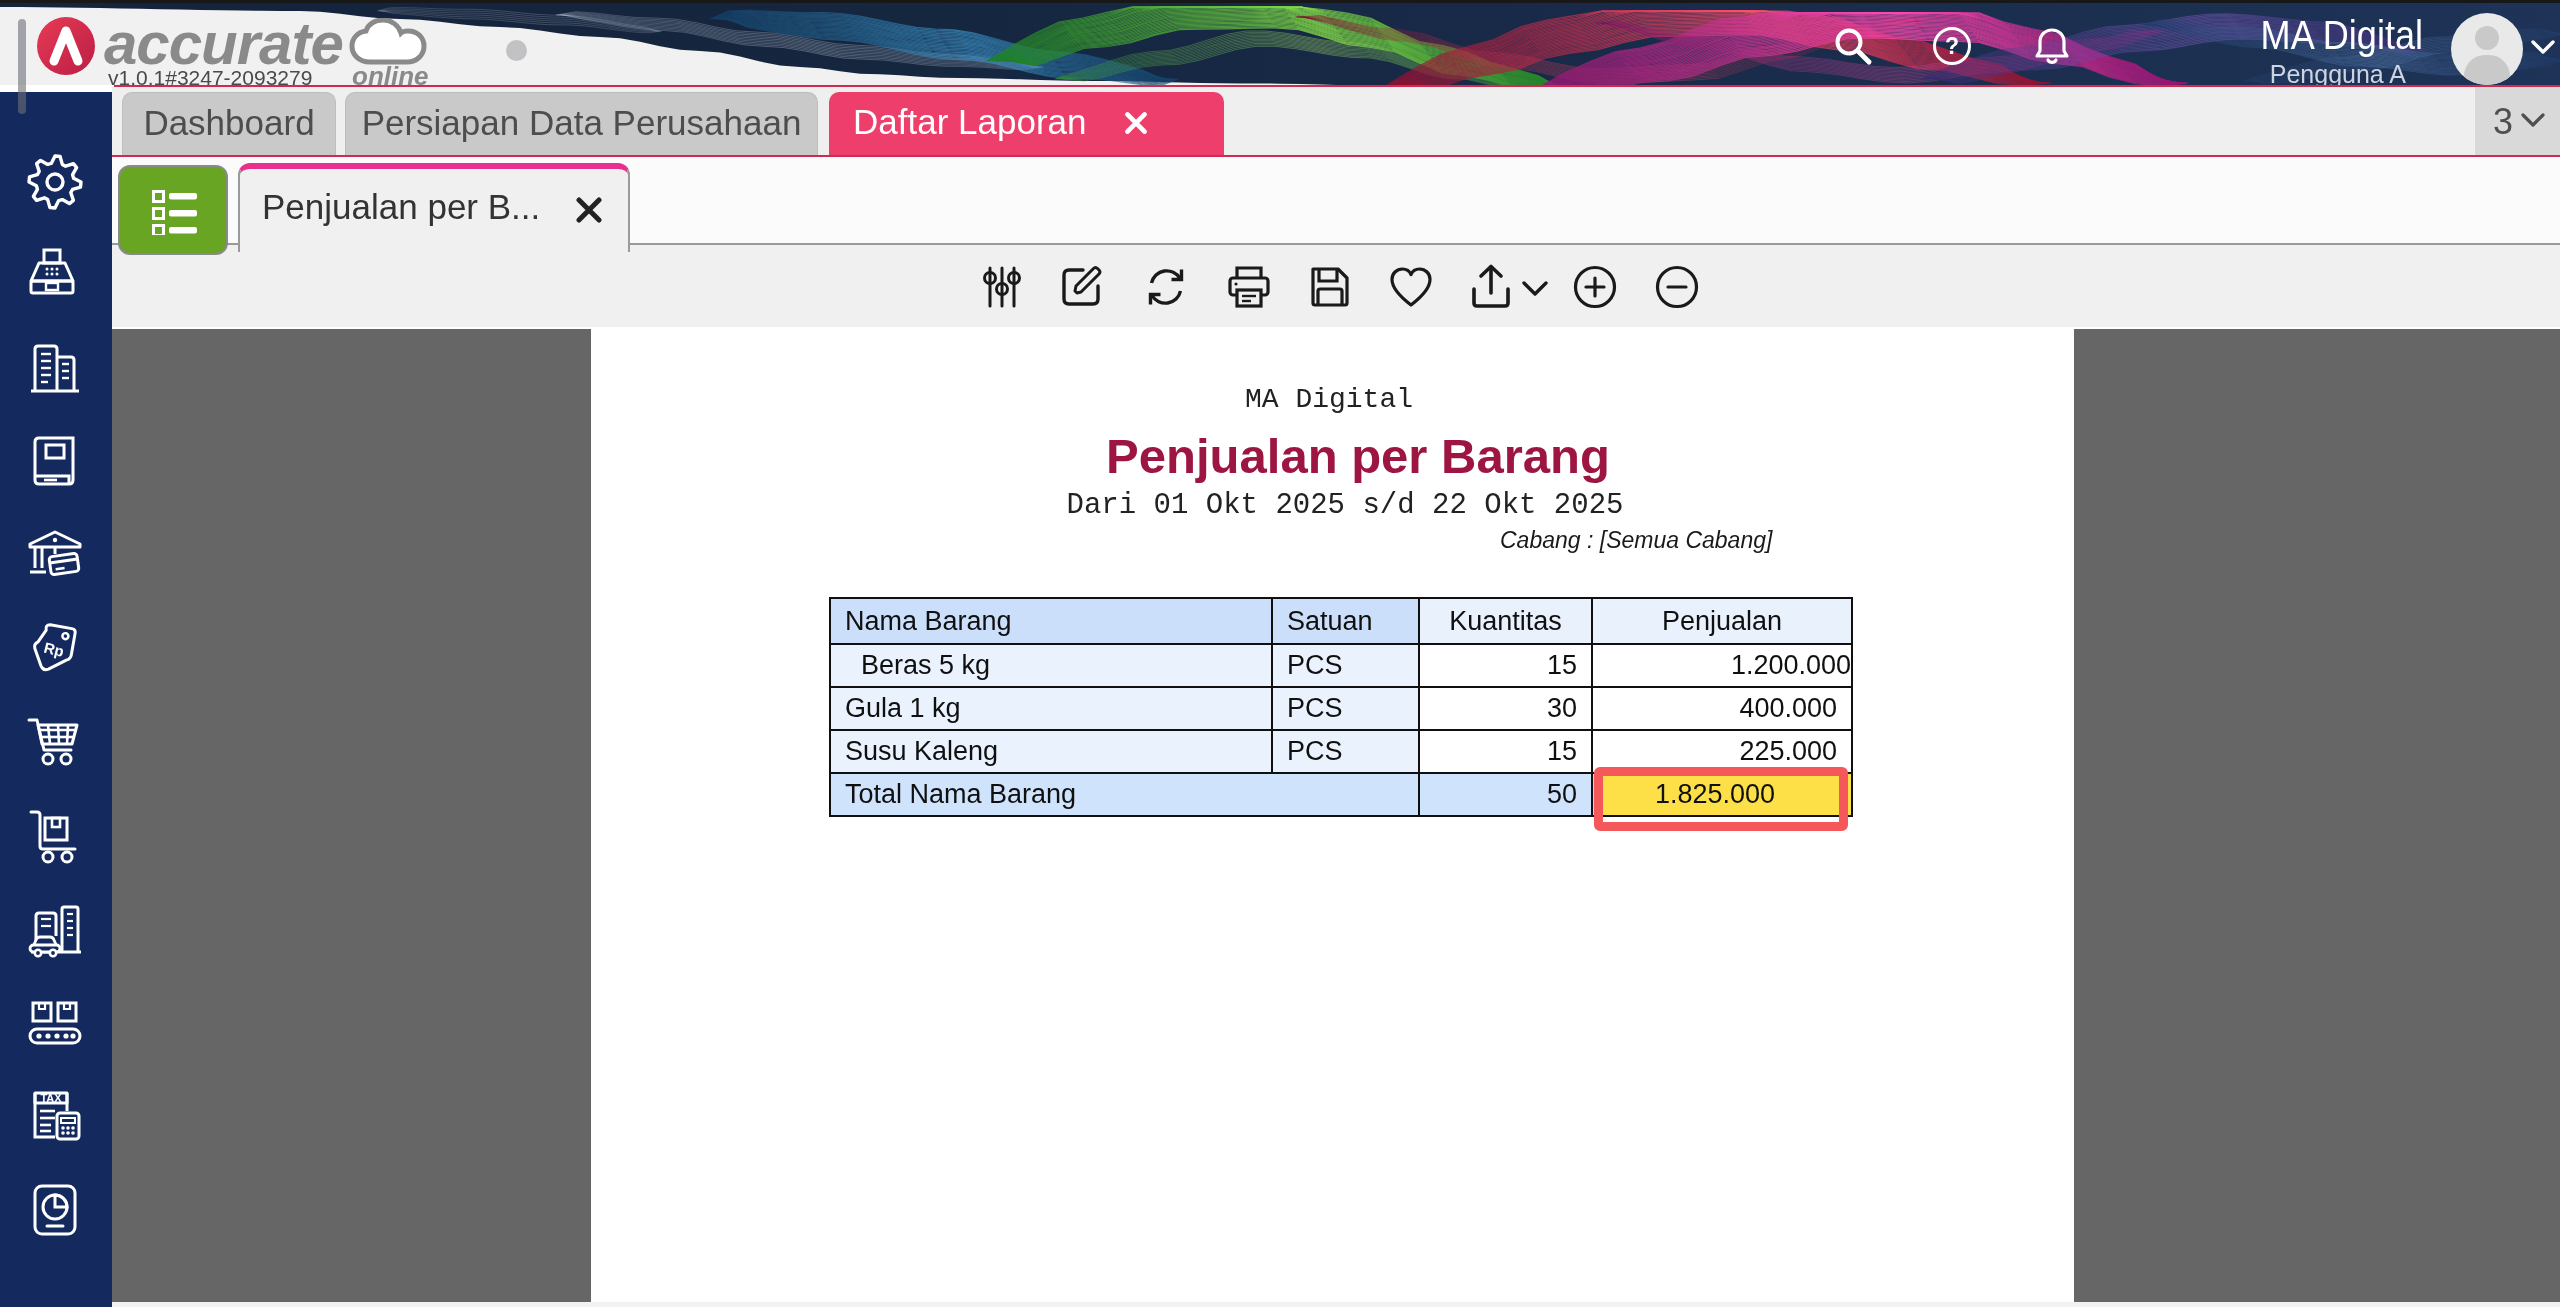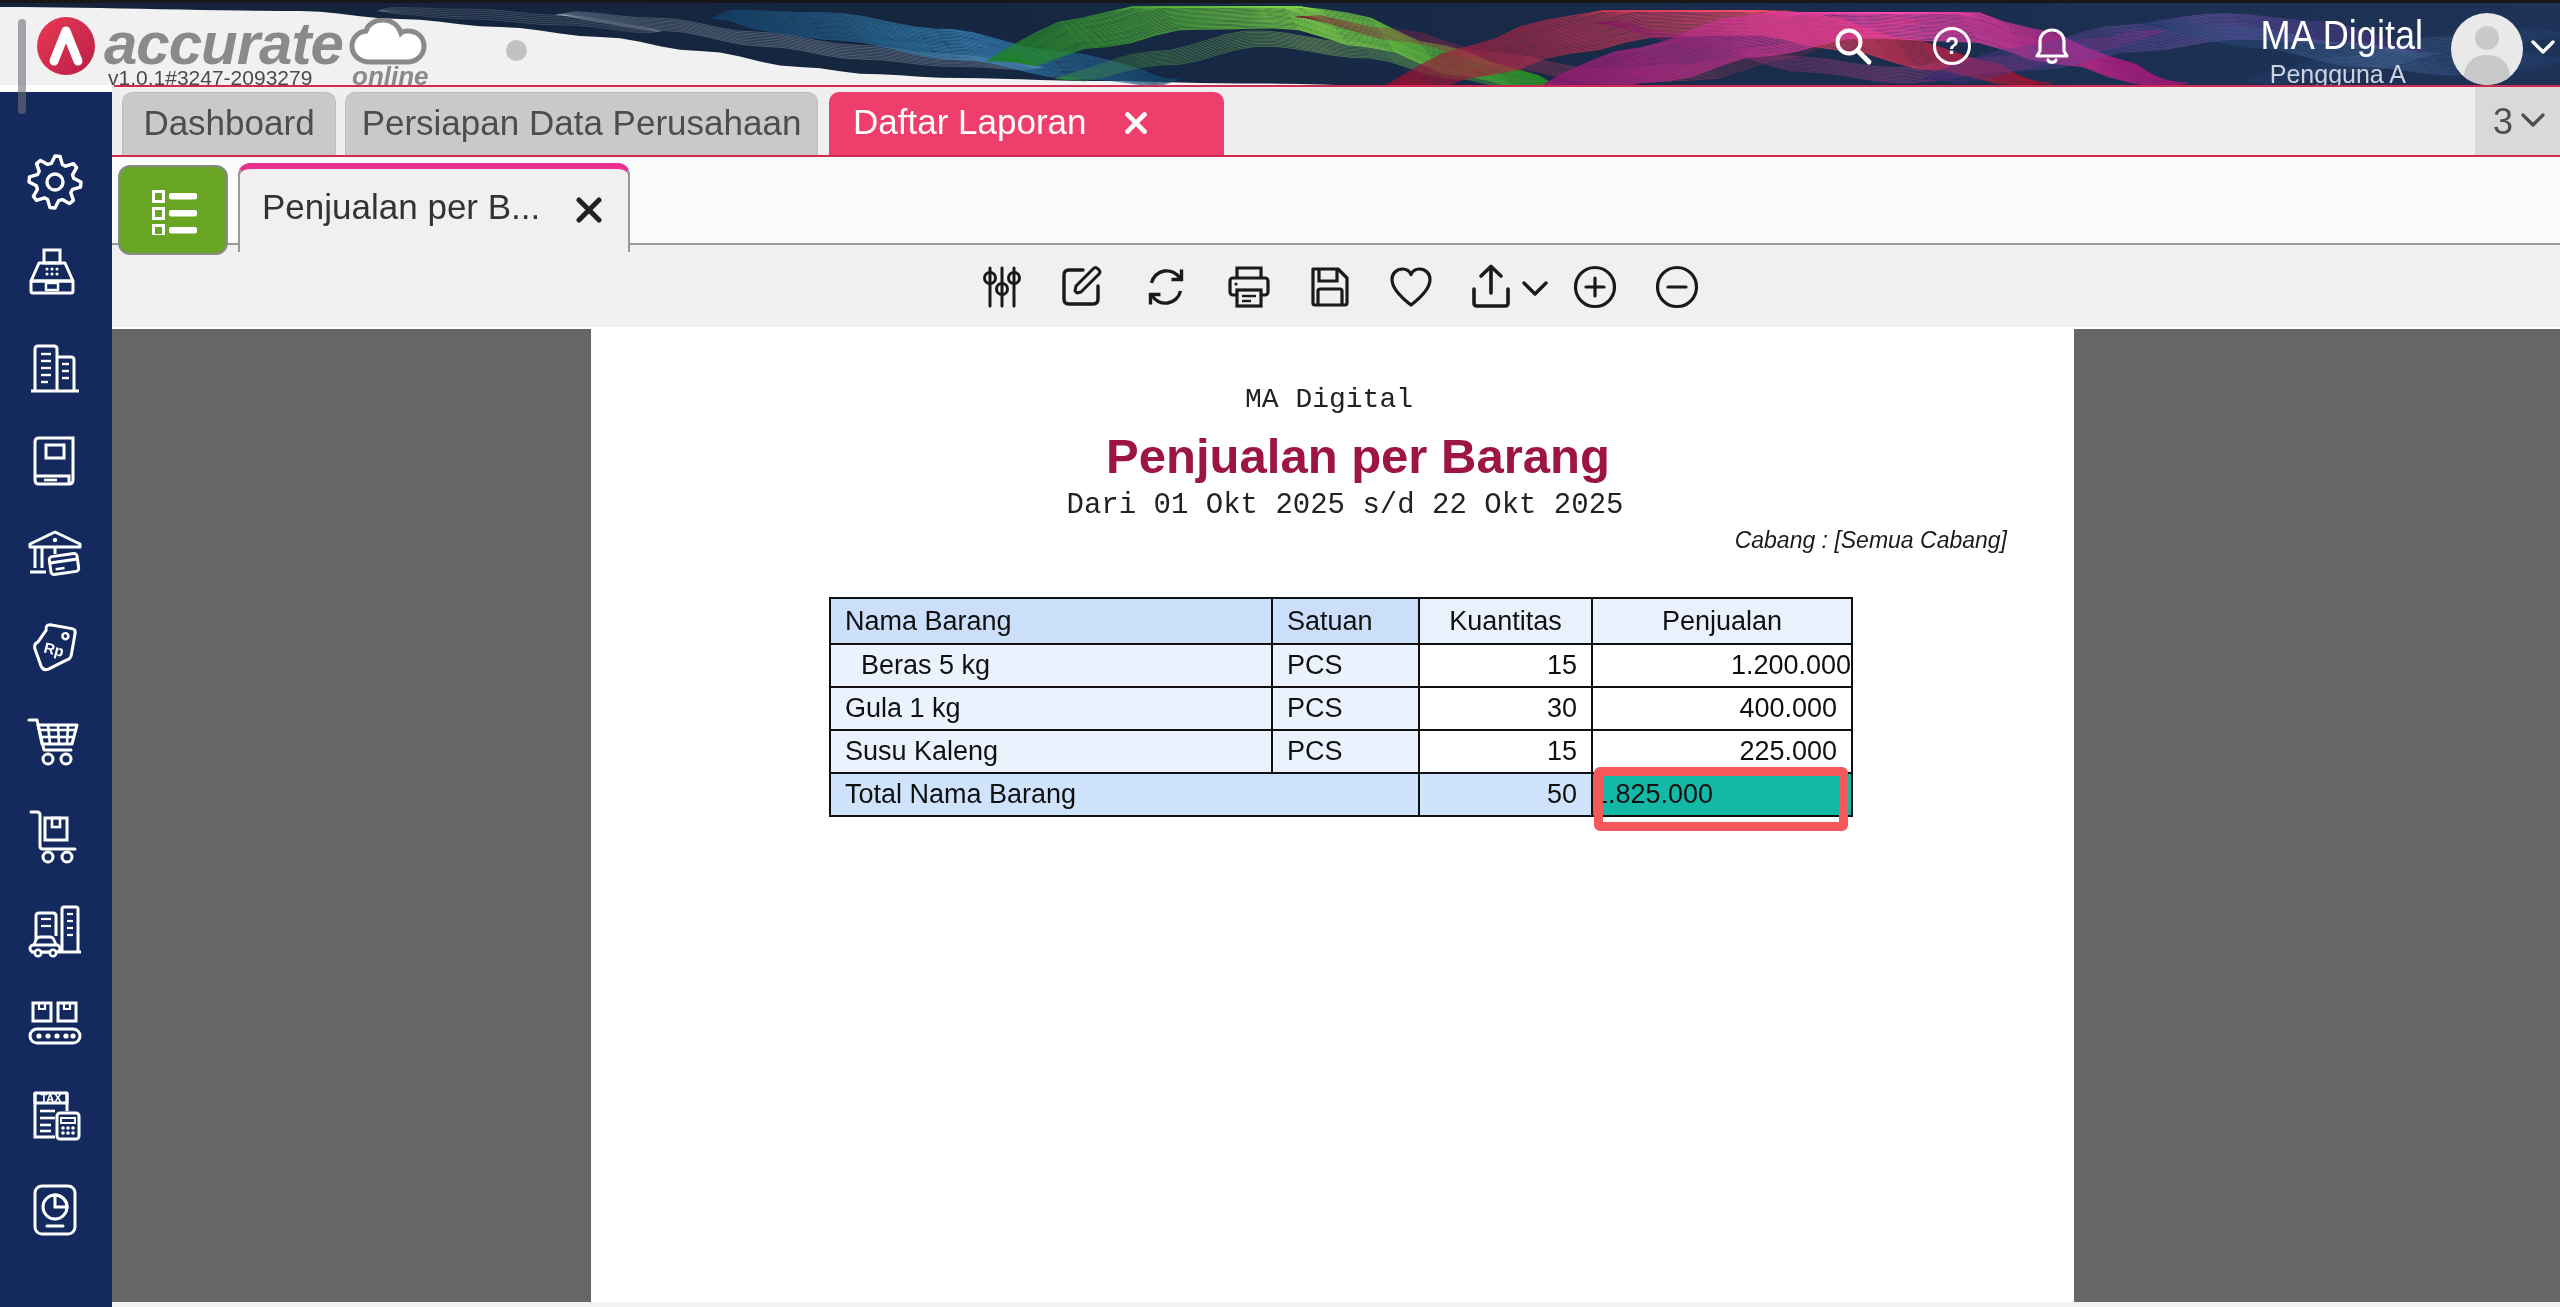--- a/index.html
+++ b/index.html
@@ -442,21 +442,21 @@
 <line x1="14" y1="23" x2="32" y2="23" stroke="#1a1a1a" stroke-width="3.2" stroke-linecap="round"></line>
 </svg>
 
   <div class="abs" style="left:112px;top:329px;width:2448px;height:978px;background:#666666;"></div>
   <div class="abs" style="left:591px;top:329px;width:1483px;height:978px;background:#ffffff;"></div>
   <div class="abs" style="left:112px;top:1302px;width:2448px;height:5px;background:#f2f2f2;"></div>
 
   <div class="abs" style="left:1329px;top:386px;transform:translateX(-50%);font-family:'Liberation Mono',monospace;font-size:28px;line-height:28px;color:#222222;white-space:nowrap;">MA Digital</div>
   <div class="abs" style="left:1358px;top:432px;transform:translateX(-50%);font-weight:bold;font-size:49px;line-height:49px;color:#9d1642;white-space:nowrap;">Penjualan per Barang</div>
   <div class="abs" style="left:1345px;top:491px;transform:translateX(-50%);font-family:'Liberation Mono',monospace;font-size:29px;line-height:29px;color:#222222;white-space:nowrap;">Dari 01 Okt 2025 s/d 22 Okt 2025</div>
-  <div class="abs" style="left:1500px;top:529px;width:507px;text-align:right;font-style:italic;font-size:23px;line-height:23px;color:#1a1a1a;">Cabang : [Semua Cabang]</div>
+  <div class="abs" style="left:1500px;top:529px;width:507px;text-align:left;font-style:italic;font-size:23px;line-height:23px;color:#1a1a1a;">Cabang : [Semua Cabang]</div>
 
   <div class="abs" style="left:829px;top:597px;width:1022px;height:218px;">
     <table style="border-collapse:collapse;width:1022px;table-layout:fixed;font-size:27px;color:#101010;">
       <colgroup>
           <col style="width:442px">
           <col style="width:147px">
           <col style="width:173px">
           <col style="width:260px">
         </colgroup>
       <tbody>
@@ -480,21 +480,21 @@
       </tr>
       <tr style="height:43px;">
         <td style="border:2.5px solid #101010;background:#eaf2fe;padding-left:14px;">Susu Kaleng</td>
         <td style="border:2.5px solid #101010;background:#eaf2fe;padding-left:14px;">PCS</td>
         <td style="border:2.5px solid #101010;background:#ffffff;text-align:right;padding-right:14px;">15</td>
         <td style="border:2.5px solid #101010;background:#ffffff;text-align:right;padding-right:14px;">225.000</td>
       </tr>
       <tr style="height:43px;">
         <td colspan="2" style="border:2.5px solid #101010;background:#cfe3fc;padding-left:14px;">Total Nama Barang</td>
         <td style="border:2.5px solid #101010;background:#cfe3fc;text-align:right;padding-right:14px;">50</td>
-        <td style="border:2.5px solid #101010;background:#14b8a6;text-align:left;padding-right:14px;">1.825.000</td>
+        <td style="border:2.5px solid #101010;background:#fde047;text-align:center;padding-right:14px;">1.825.000</td>
       </tr>
     </tbody>
       </table>
   </div>
 
   <div class="abs" style="left:1594px;top:767px;width:254px;height:64px;border:9px solid #f4585a;border-radius:6px;"></div>
 
   <div class="abs" style="left:0;top:92px;width:112px;height:1215px;background:#142a5e;">
 
     <svg class="abs" style="left:27px;top:62px;" width="56" height="56" viewBox="0 0 56 56">

